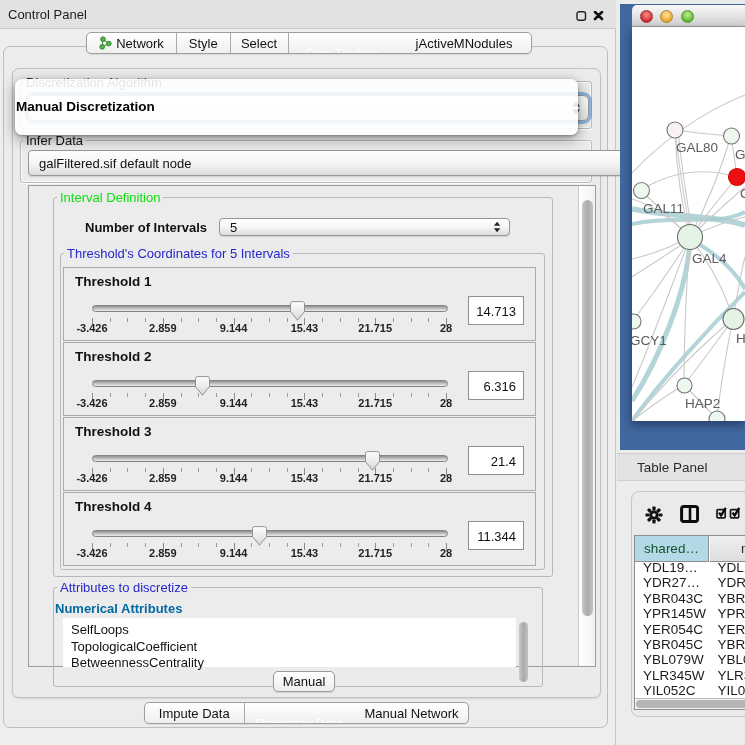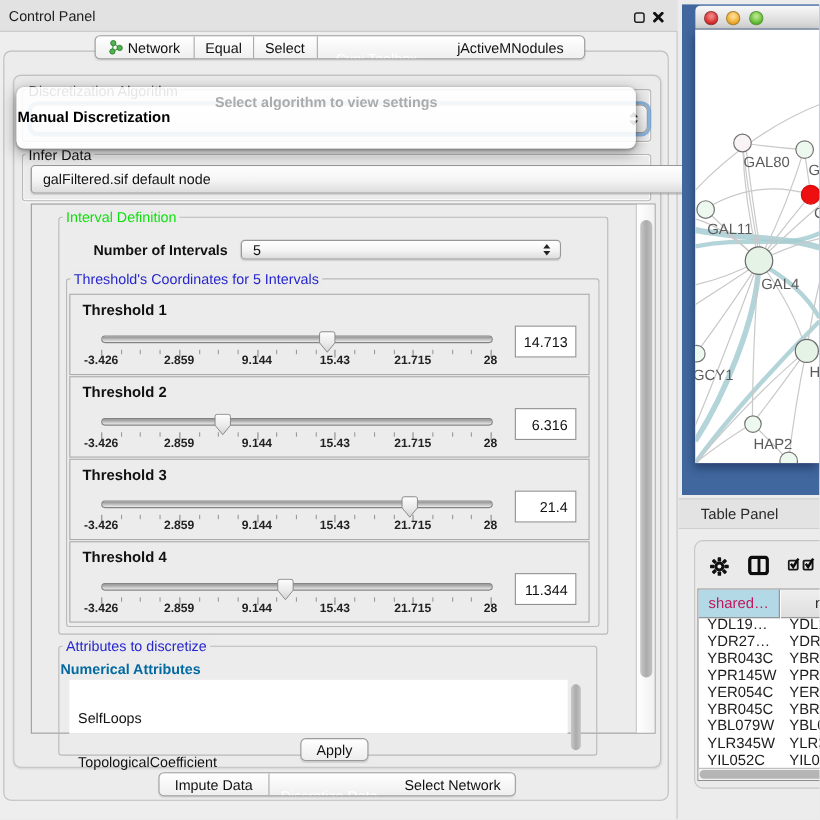--- a/index.html
+++ b/index.html
@@ -50,21 +50,21 @@
   .ticks .mi { position:absolute; top:0; width:1px; height:4px; background:#9a9a9a; }
   .ticks .ma { position:absolute; top:0; width:1px; height:7px; background:#8a8a8a; }
   .tlabels { position:absolute; left:28px; top:54px; width:355px; height:12px; }
   .tlabels span { position:absolute; transform:translateX(-50%); font-size:11px; font-weight:bold; color:#222; }
   .thumb { position:absolute; top:32.5px; width:17px; height:20px; }
   .tfield { position:absolute; left:404px; top:28px; width:56px; height:29px; background:#ffffff; border:1px solid #909090; }
   .tfield span { position:absolute; right:7px; top:50%; transform:translateY(-50%); font-size:13px; color:#111; }
 
   
   #numlist { position:absolute; left:34px; top:432px; width:453px; height:49px; background:#ffffff; padding-top:4px; }
-  #numlist div { padding-left:8px; font-size:13px; color:#111; height:16.7px; line-height:16.7px;margin-top:23px; }
+  #numlist div { padding-left:8px; font-size:13px; color:#111; height:16.7px; line-height:16.7px; }
 
   
   #popup { left:15px; top:79px; width:563px; height:56px; background:rgba(255,255,255,0.88); border-radius:7px; box-shadow:0 4px 14px rgba(0,0,0,0.4), 0 1px 3px rgba(0,0,0,0.3); z-index:60; }
   #popup .gray { position:absolute; left:0; right:0; top:6px; text-align:center; font-size:13px; font-weight:bold; color:#ababab; }
   #popup .i1 { position:absolute; left:1px; top:20px; font-size:13.5px; font-weight:bold; color:#000; }
   #popup .i2 { position:absolute; left:1px; top:37px; font-size:13.5px; color:#000; }
 
   
   #netwin { left:620px; top:4px; width:125px; height:446px; background:#40679e; }
   #mactitle { position:absolute; left:12px; top:1px; right:0; height:22px; background:linear-gradient(#f9f9f9,#cfcfcf); border-top-left-radius:5px; border-bottom:1px solid #989898; }
@@ -97,21 +97,21 @@
 <div class="abs" id="innerpane"></div>
 
 
 <div class="seg" style="left:86px; top:32px;">
   <div class="s" style="width:90px;"><svg width="13" height="14" viewBox="0 0 13 14" style="margin-right:4px;">
         <path d="M4,3.2 L3.2,10.8 M4,3.2 L9.8,7.6 M3.2,10.8 L9.8,7.6" stroke="#46a046" stroke-width="1.1" fill="none"></path>
         <circle cx="4" cy="3.2" r="2.4" fill="#52b152" stroke="#2c7f2c" stroke-width="0.8"></circle>
         <circle cx="3.2" cy="10.8" r="2.4" fill="#52b152" stroke="#2c7f2c" stroke-width="0.8"></circle>
         <circle cx="9.8" cy="7.6" r="2.4" fill="#52b152" stroke="#2c7f2c" stroke-width="0.8"></circle>
       </svg>Network</div>
-  <div class="s" style="width:53.5px;">Equal</div>
+  <div class="s" style="width:53.5px;">Style</div>
   <div class="s" style="width:58px;">Select</div>
   <div class="s sel" style="width:108.5px;">Cyni Toolbox</div>
   <div class="s" style="width:134px;">jActiveMNodules</div>
 </div>
 
 
 <div class="group etch" style="left:20px; top:81px; width:572px; height:48px;"></div>
 <div class="abs" style="left:24px; top:75px; font-size:13px; color:#2d2d2d; background:#ebebeb; padding:0 2px;">Discretization Algorithm</div>
 <div class="abs" style="left:28px; top:95px; width:561px; height:26px; border-radius:6px; box-shadow:0 0 0 3px rgba(96,155,213,0.7); background:linear-gradient(#ffffff,#e6e6e6); border:1px solid #9a9a9a;">
     <div class="arrows" style="right:7px;">
@@ -316,41 +316,41 @@
       </div>
   </div>
 
   <div class="group" style="left:24px; top:401px; width:490px; height:100px;">
       <span class="gtitle" style="color:#2626cc; left:3px;">Attributes to discretize</span>
     </div>
   <div class="abs bold" style="left:26px; top:415px; font-size:13px; color:#0369a1;">Numerical Attributes</div>
   <div id="numlist">
     <div>SelfLoops</div>
     <div>TopologicalCoefficient</div>
+    <div>BetweennessCentrality</div>
   </div>
   <div class="thumbv" style="left:489.5px; top:436px; height:60px; width:9.5px;"></div>
 
   <div id="vsb">
       <div class="thumbv" style="top:14px; height:416px;"></div>
     </div>
 </div>
 
 
-<div class="abs" style="left:273px; top:671px; width:62px; height:21px; border:1px solid #9a9a9a; border-radius:5px; background:linear-gradient(#ffffff,#ededed); box-shadow:0 1px 1px rgba(0,0,0,0.1); text-align:center; line-height:19px; font-size:13px; color:#111;">Apply</div>
+<div class="abs" style="left:273px; top:671px; width:62px; height:21px; border:1px solid #9a9a9a; border-radius:5px; background:linear-gradient(#ffffff,#ededed); box-shadow:0 1px 1px rgba(0,0,0,0.1); text-align:center; line-height:19px; font-size:13px; color:#111;">Manual</div>
 
 
 <div class="seg" style="left:144px; top:702px;">
   <div class="s" style="width:99.5px;">Impute Data</div>
   <div class="s sel" style="width:110.5px;">Discretize Data</div>
-  <div class="s" style="width:113px;">Select Network</div>
+  <div class="s" style="width:113px;">Manual Network</div>
 </div>
 
 
 <div class="abs" id="popup">
-  <div class="gray">Select algorithm to view settings</div>
   <div class="i1">Manual Discretization</div>
 </div>
 
 
 <div class="abs" id="netwin">
   <div id="mactitle">
     <div class="light" style="left:8px; background:radial-gradient(circle at 50% 35%, #f08080 15%, #d42626 70%, #a51111); border:0.5px solid #993333;"></div>
     <div class="light" style="left:28.4px; background:radial-gradient(circle at 50% 35%, #ffd98a 15%, #eba627 70%, #c07d10); border:0.5px solid #a98230;"></div>
     <div class="light" style="left:48.5px; background:radial-gradient(circle at 50% 35%, #b3e383 15%, #59b82e 70%, #3a9415); border:0.5px solid #559933;"></div>
   </div>
@@ -448,21 +448,21 @@
       <line x1="10" y1="2" x2="10" y2="16" stroke="#0c0c0c" stroke-width="2.6"></line>
     </svg>
     <svg style="position:absolute; left:84px; top:15px;" width="25" height="13" viewBox="0 0 25 13">
       <rect x="1" y="2.6" width="8.2" height="8.2" rx="1" fill="none" stroke="#181818" stroke-width="1.7"></rect>
       <path d="M3,5.6 l2.1,2.8 L9.8,0.9" fill="none" stroke="#0a0a0a" stroke-width="2.3"></path>
       <rect x="14.5" y="2.6" width="8.2" height="8.2" rx="1" fill="none" stroke="#181818" stroke-width="1.7"></rect>
       <path d="M16.5,5.6 l2.1,2.8 L23.3,0.9" fill="none" stroke="#0a0a0a" stroke-width="2.3"></path>
     </svg>
 
     <div style="position:absolute; left:2px; top:43px; width:198px; height:175px; border:1px solid #8e8e8e; background:#ffffff; overflow:hidden;">
-      <div style="position:absolute; left:0; top:0; width:74px; height:26px; background:#b3d9e6; border-right:1px solid #8e8e8e; border-bottom:1px solid #8e8e8e; text-align:center; line-height:26px; font-size:13.5px; color:#be185d;">shared…</div>
+      <div style="position:absolute; left:0; top:0; width:74px; height:26px; background:#b3d9e6; border-right:1px solid #8e8e8e; border-bottom:1px solid #8e8e8e; text-align:center; line-height:26px; font-size:13.5px; color:#14532d;">shared…</div>
       <div style="position:absolute; left:75px; top:0; width:130px; height:26px; background:linear-gradient(#efefef,#dedede); border-bottom:1px solid #8e8e8e; line-height:26px; font-size:13.5px; color:#2b2b2b;"><span style="margin-left:31px;">name</span></div>
       <div id="trows" style="position:absolute; left:0; top:24px; width:198px;">
           <div style="position: relative; height: 15.4px; line-height: 15.4px; font-size: 13.5px; color: rgb(28, 28, 28); white-space: nowrap;">
             <span style="position:absolute;left:8px;">YDL19…</span>
             <span style="position:absolute;left:82.5px;">YDL194W</span>
           </div>
           <div style="position: relative; height: 15.4px; line-height: 15.4px; font-size: 13.5px; color: rgb(28, 28, 28); white-space: nowrap;">
             <span style="position:absolute;left:8px;">YDR27…</span>
             <span style="position:absolute;left:82.5px;">YDR277C</span>
           </div>

